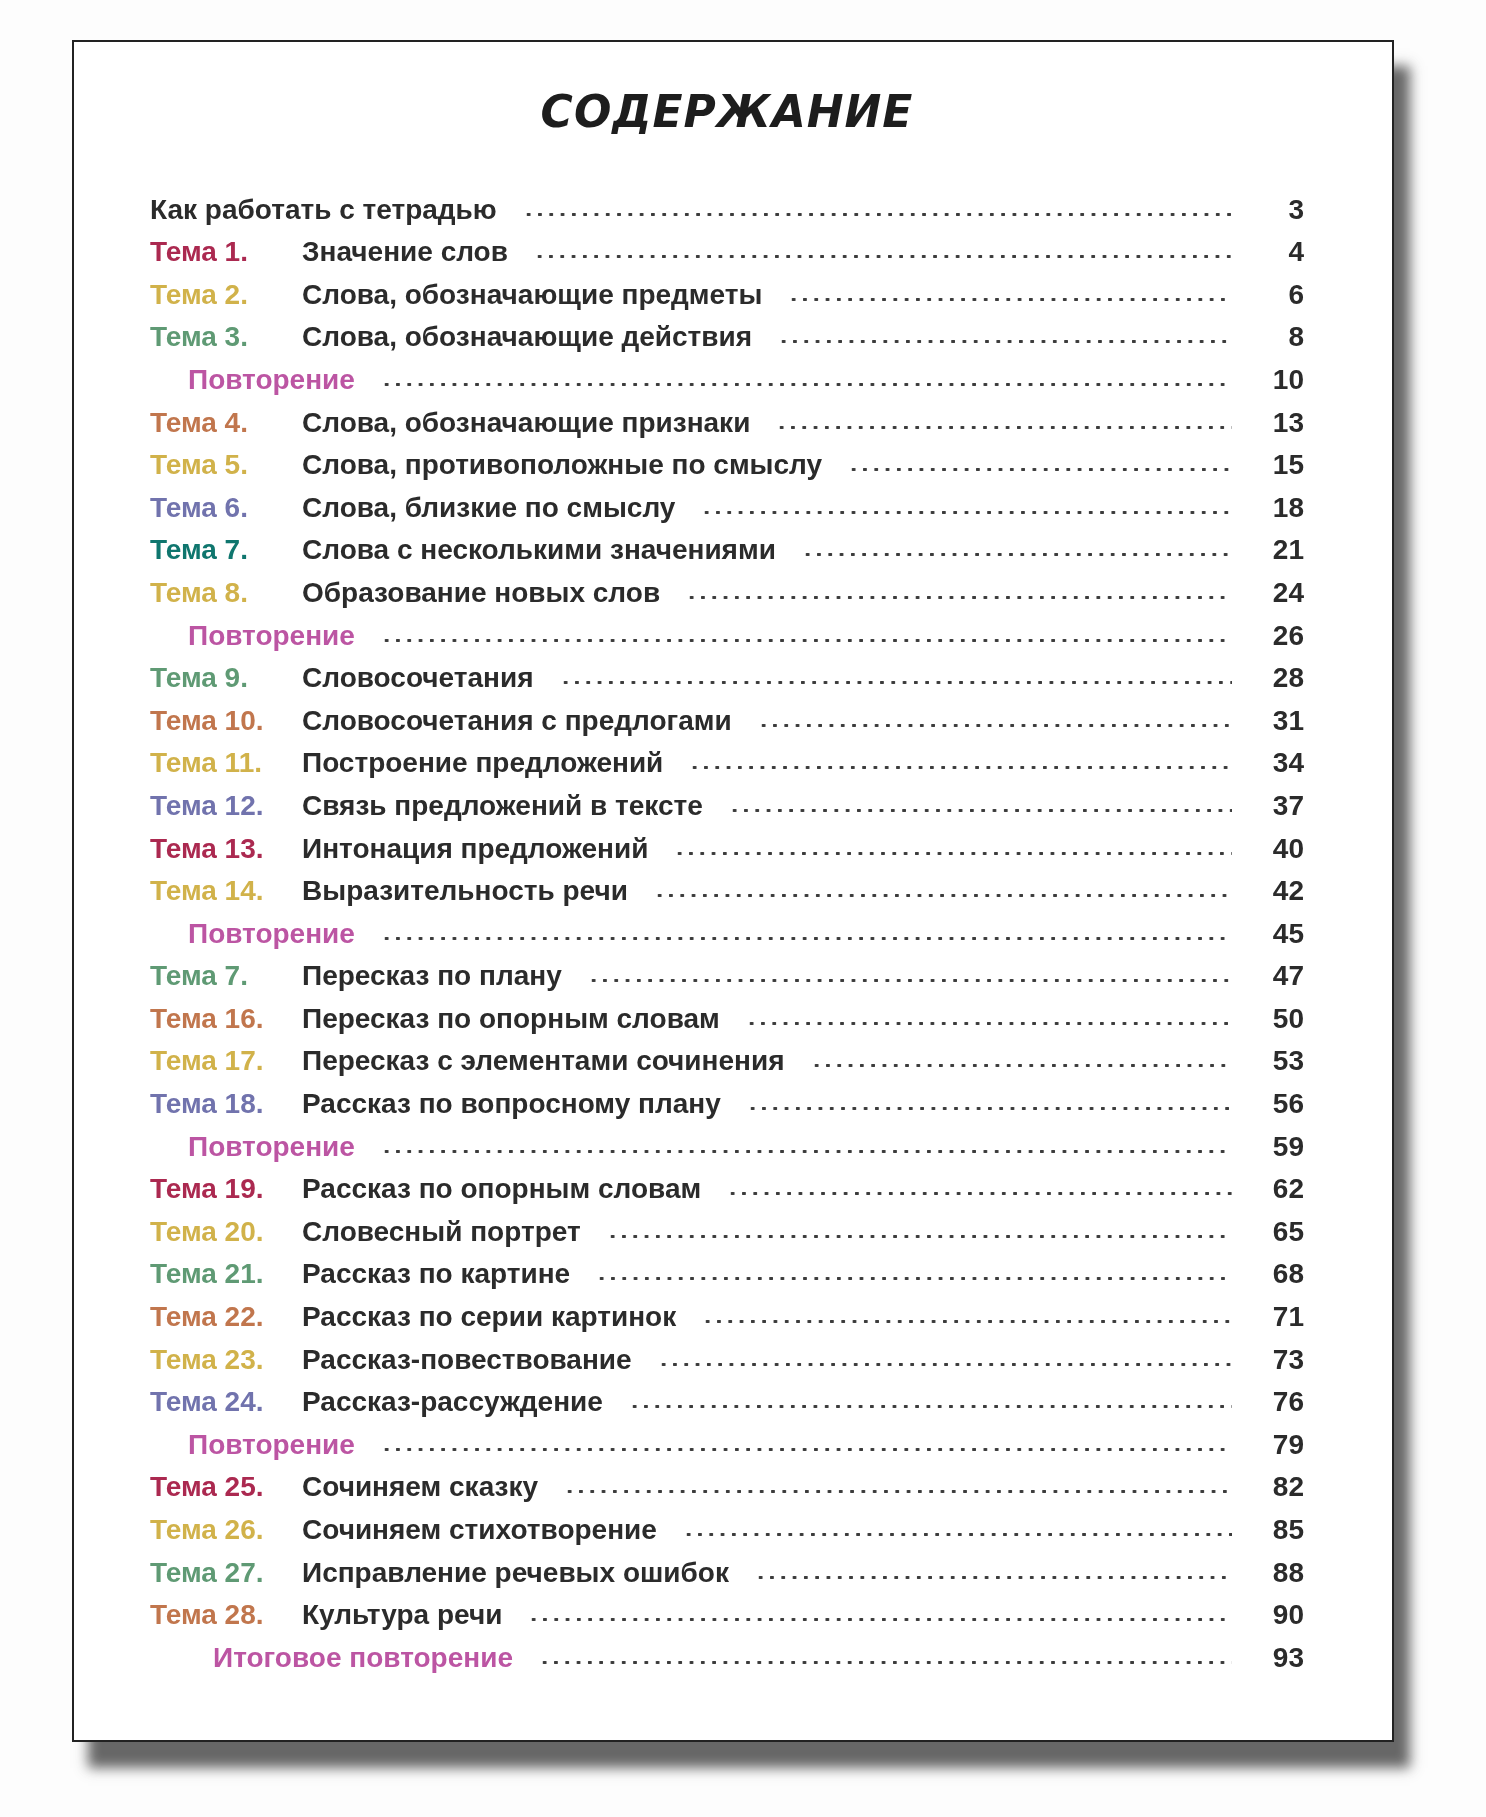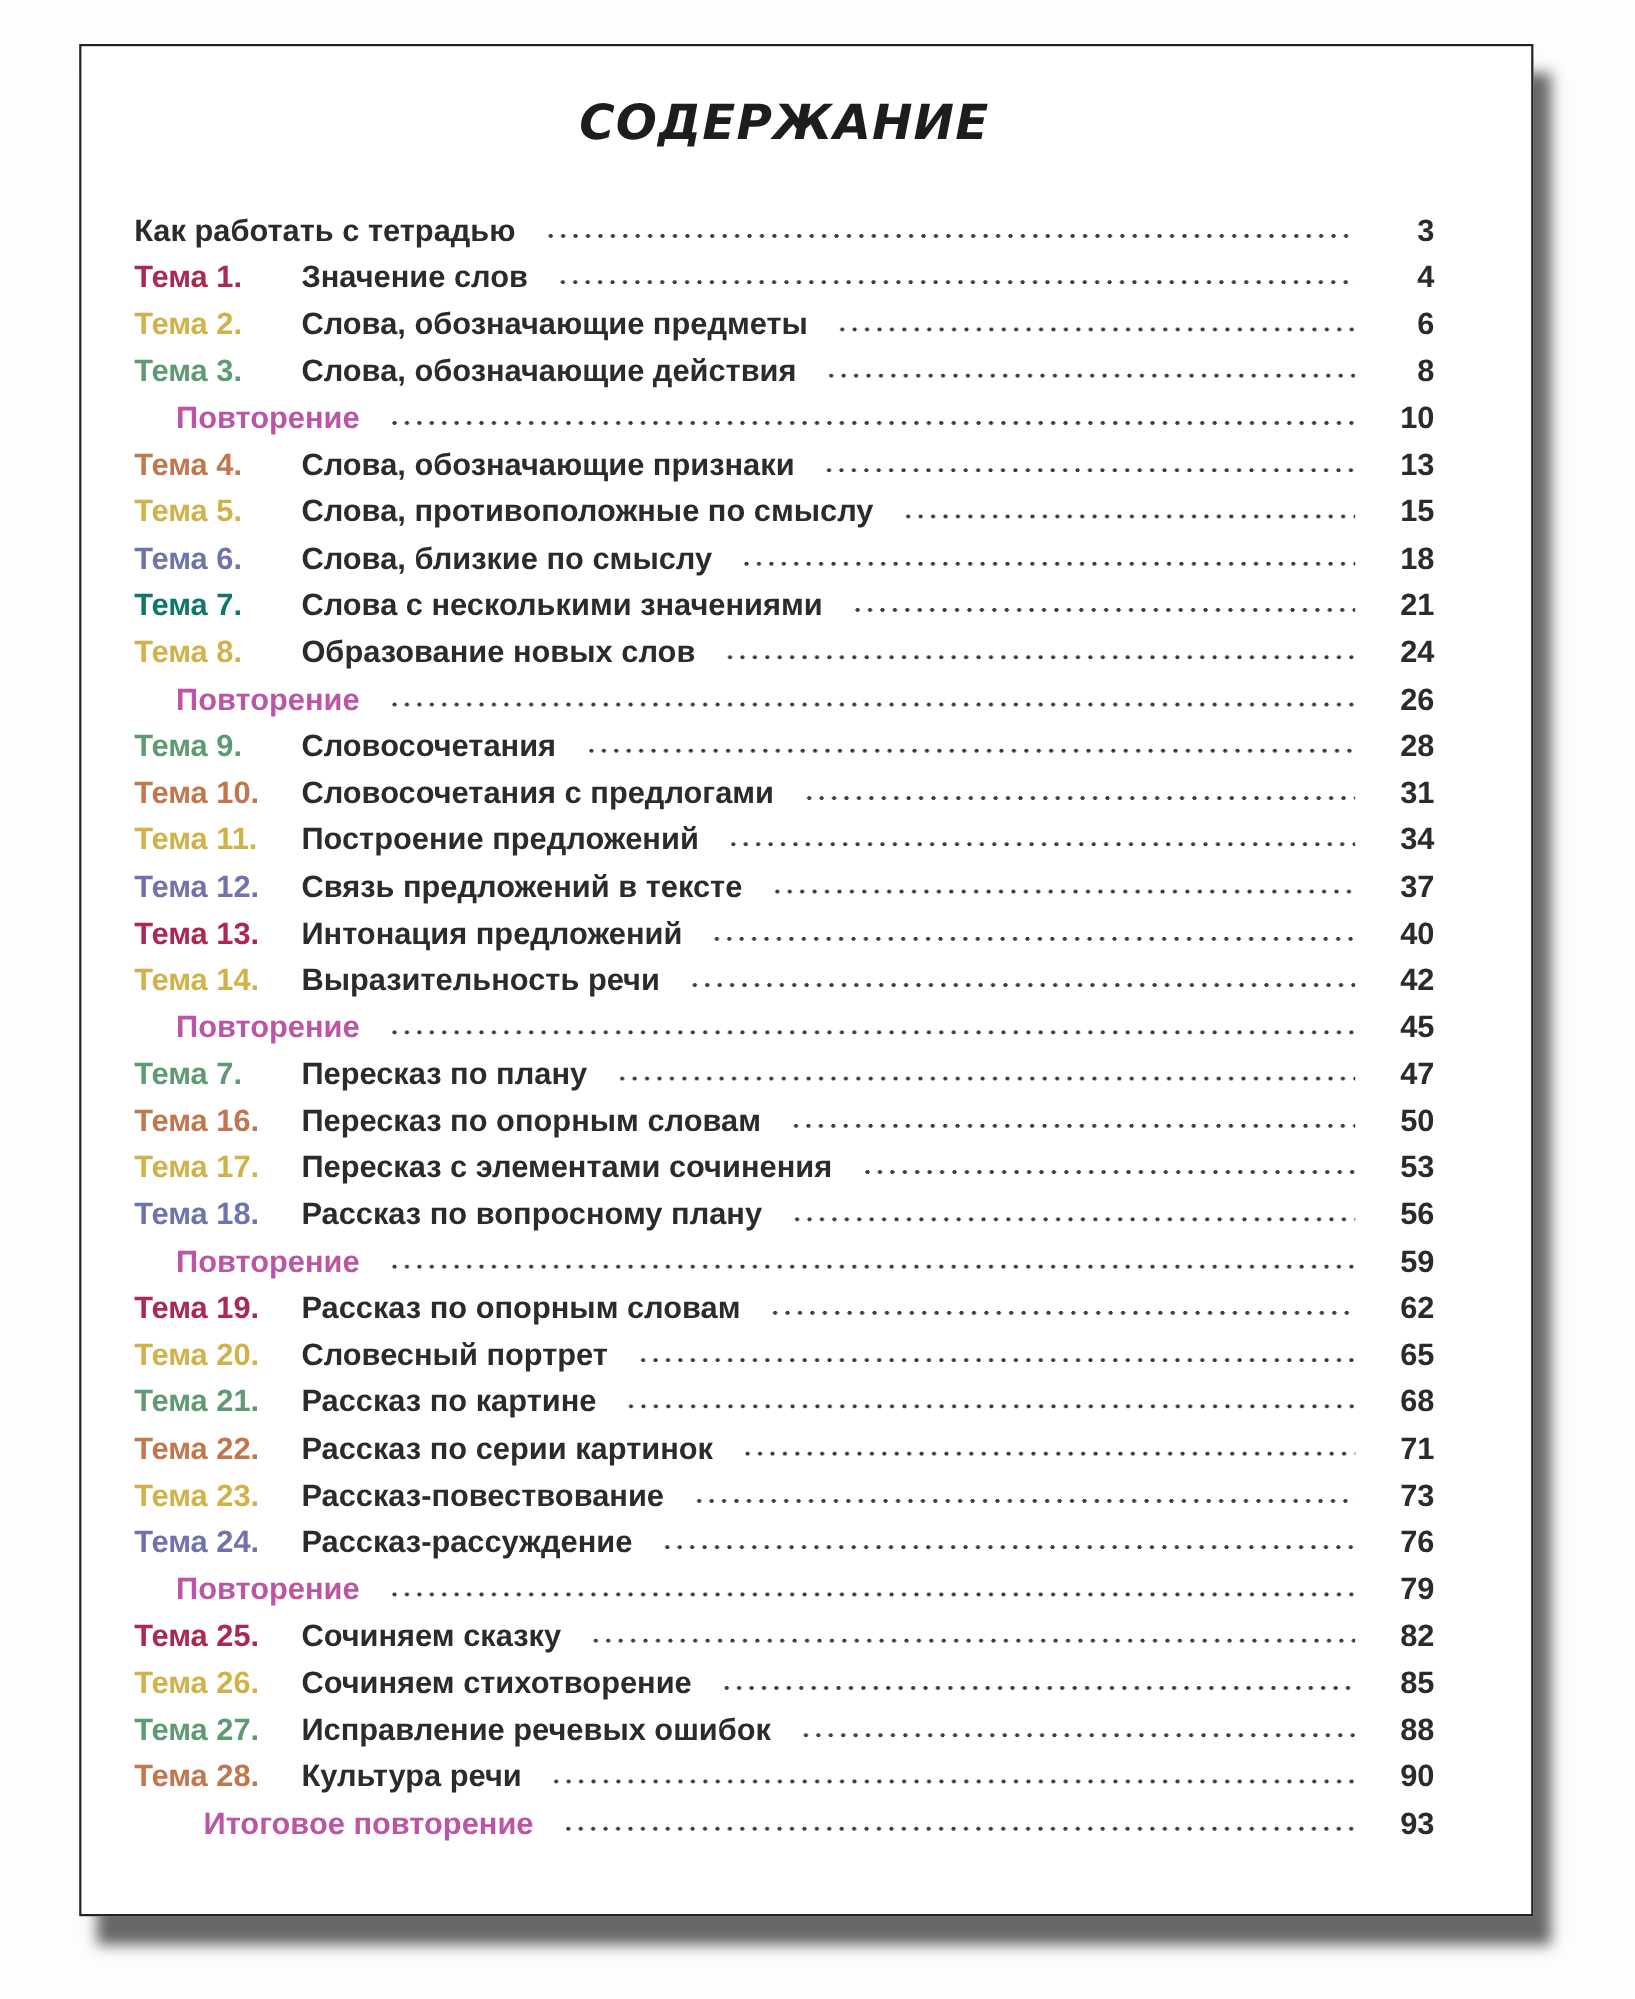--- a/index.html
+++ b/index.html
@@ -14,21 +14,21 @@
   .page {
     position: absolute;
     left: 72px;
     top: 40px;
     width: 1322px;
     height: 1702px;
     background: #ffffff;
     border: 2px solid #222222;
     box-shadow: 16px 26px 12px rgba(45,45,45,0.72);
     box-sizing: border-box;
-    padding: 0 88px 0 48px;
+    padding: 0 88px 0 76px;
   }
   .page-title {
     margin: 44px 0 46px 0;
     text-align: center;
     font-family: "DejaVu Sans", sans-serif;
     font-style: italic;
     font-weight: bold;
     font-size: 44px;
     letter-spacing: 1px;
     color: #1d1d1d;

